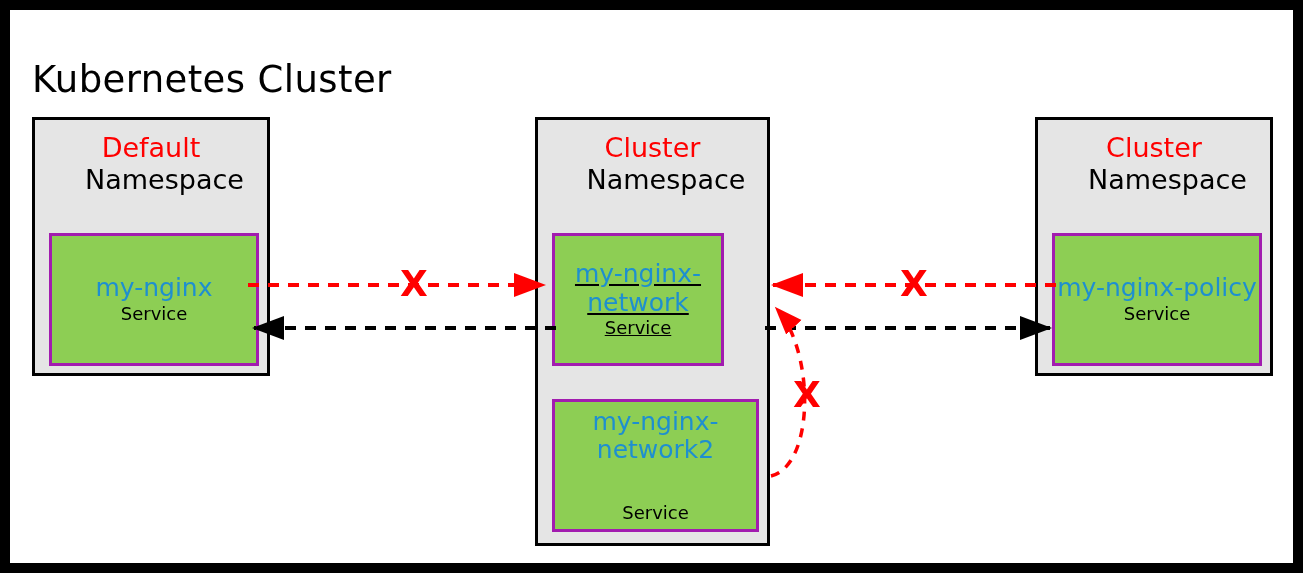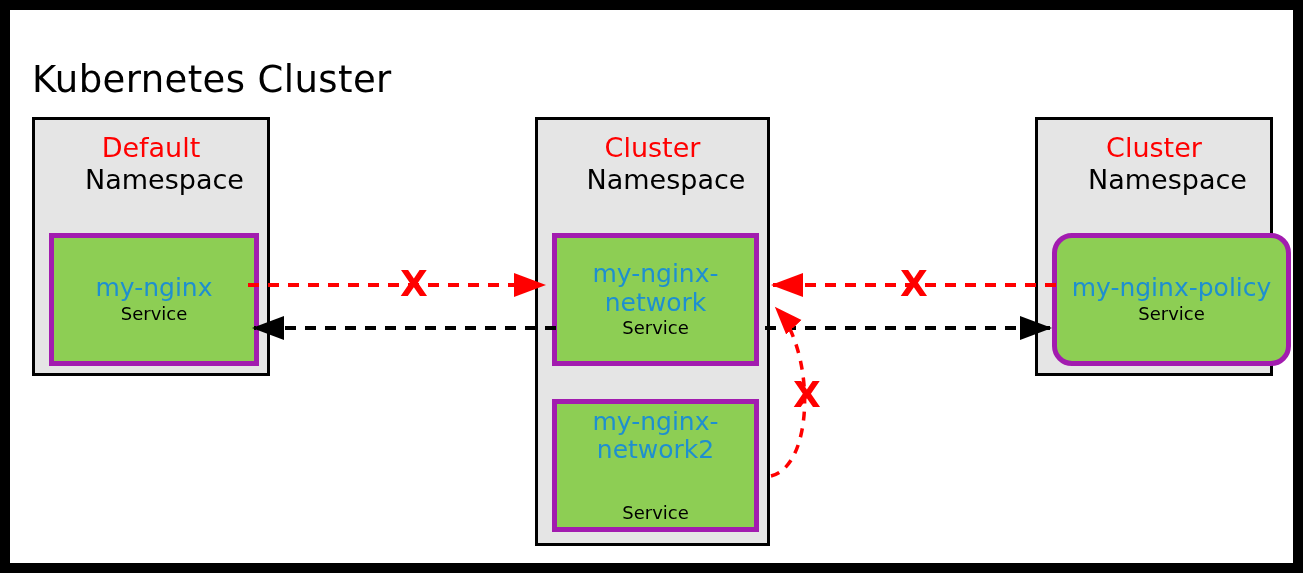--- a/index.html
+++ b/index.html
@@ -29,21 +29,21 @@
   .ns-head{
     position:absolute; left:0; right:0; top:12px;
     text-align:center; line-height:1.18;
   }
   .ns-name{ display:block; font-size:27px; color:#FF0000; }
   .ns-sub{ display:block; font-size:27px; color:#000000;padding-left:27px; }
 
   .service{
     position:absolute;
     box-sizing:border-box;
-    border:5px solid #a21caf;
+    border:3px solid #a21caf;
     background:#8DCE54;
     display:flex; flex-direction:column;
     align-items:center; justify-content:center;
     text-align:center;
   }
   .svc-name{ display:block; font-size:25px; color:#1E8FD0; line-height:1.14; }
   .svc-kind{ display:block; font-size:18px; color:#000000; line-height:1.2; }
 
   #edges{ position:absolute; left:0; top:0; width:1303px; height:573px; pointer-events:none; }
   .xmark{
@@ -68,36 +68,36 @@
       <span class="svc-name">my-nginx</span>
       <span class="svc-kind">Service</span>
     </div>
   </div>
 
   <div class="namespace" style="left:525px; top:107px; width:235px; height:429px;">
     <div class="ns-head">
       <span class="ns-name">Cluster</span>
       <span class="ns-sub">Namespace</span>
     </div>
-    <div class="service" style="left:14px; top:113px; width:207px; height:133px;">
+    <div class="service" style="left:14px; top:113px; width:172px; height:133px;text-decoration:underline;">
       <span class="svc-name">my-nginx-network</span>
       <span class="svc-kind">Service</span>
     </div>
     <div class="service" style="left:14px; top:279px; width:207px; height:133px;gap:37px;">
       <span class="svc-name">my-nginx-network2</span>
       <span class="svc-kind">Service</span>
     </div>
   </div>
 
   <div class="namespace" style="left:1025px; top:107px; width:238px; height:259px;">
     <div class="ns-head">
       <span class="ns-name">Cluster</span>
       <span class="ns-sub">Namespace</span>
     </div>
-    <div class="service" style="left:14px; top:113px; width:239px; height:133px;border-radius:20px;">
+    <div class="service" style="left:14px; top:113px; width:210px; height:133px;">
       <span class="svc-name">my-nginx-policy</span>
       <span class="svc-kind">Service</span>
     </div>
   </div>
 
   <svg id="edges" viewBox="0 0 1303 573">
     <defs>
       <marker id="arrowRed" markerWidth="9" markerHeight="9" refX="7.5" refY="3.2" orient="auto" markerUnits="strokeWidth">
         <path d="M0,0.2 L8,3.2 L0,6.2 z" fill="#FF0000"></path>
       </marker>

